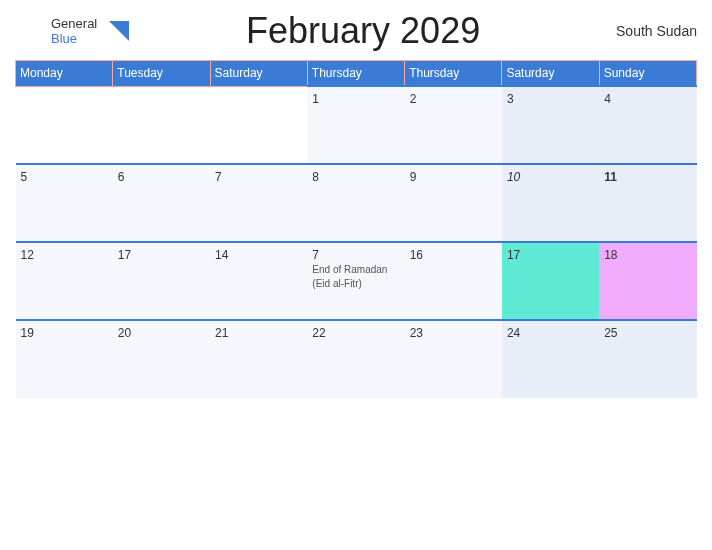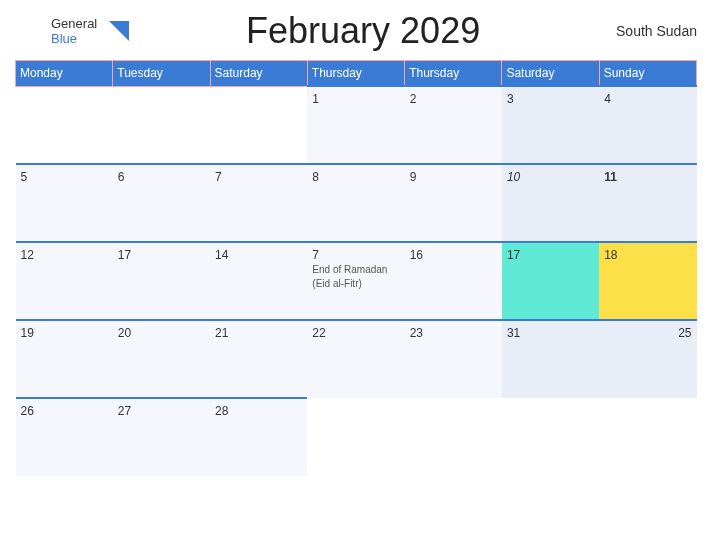--- a/index.html
+++ b/index.html
@@ -189,57 +189,42 @@
             <span class="cell-date">14</span>
           </td>
           <td><span class="cell-date">7</span><span class="cell-event">End of Ramadan
 (Eid al-Fitr)</span></td>
           <td>
             <span class="cell-date">16</span>
           </td>
           <td style="background-color: #5eead4;">
             <span class="cell-date">17</span>
           </td>
-          <td style="background-color: #fde047;">
+          <td style="background-color: #f0abfc;">
             <span class="cell-date">18</span>
           </td>
         </tr>
         <tr>
           <td>
             <span class="cell-date">19</span>
           </td>
           <td>
             <span class="cell-date">20</span>
           </td>
           <td>
             <span class="cell-date">21</span>
           </td>
           <td>
             <span class="cell-date">22</span>
           </td>
           <td>
             <span class="cell-date">23</span>
           </td>
           <td style="background-color: rgb(232, 237, 247);">
-            <span class="cell-date">31</span>
-          </td>
-          <td style="background-color: rgb(232, 237, 247); text-align: right;">
+            <span class="cell-date">24</span>
+          </td>
+          <td style="background-color: rgb(232, 237, 247);">
             <span class="cell-date">25</span>
           </td>
-        </tr>
-        <tr>
-          <td>
-            <span class="cell-date">26</span>
-          </td>
-          <td>
-            <span class="cell-date">27</span>
-          </td>
-          <td>
-            <span class="cell-date">28</span>
-          </td>
-          <td class="empty-cell" style="background-color: rgb(255, 255, 255); border-top: none;"></td>
-          <td class="empty-cell" style="background-color: rgb(255, 255, 255); border-top: none;"></td>
-          <td class="empty-cell" style="background-color: rgb(255, 255, 255); border-top: none;"></td>
-          <td class="empty-cell" style="background-color: rgb(255, 255, 255); border-top: none;"></td>
         </tr>
       </tbody>
   </table>
 </div>
 
 </body></html>

